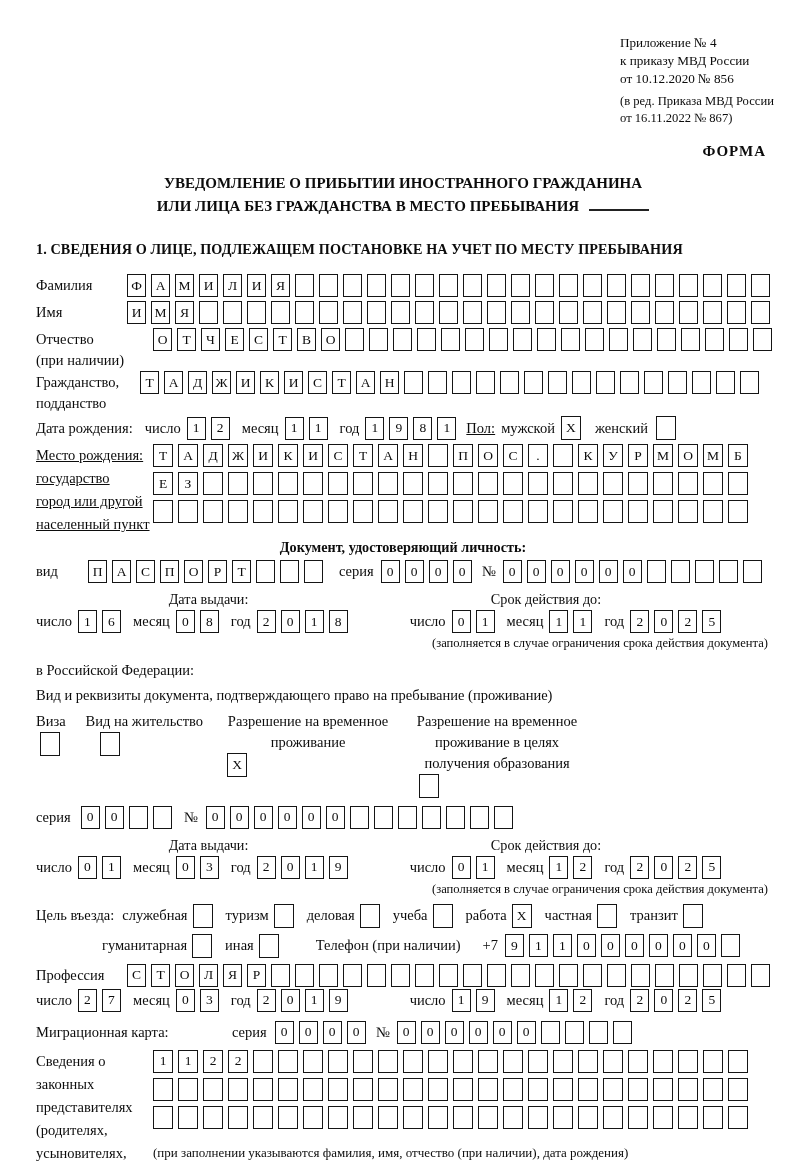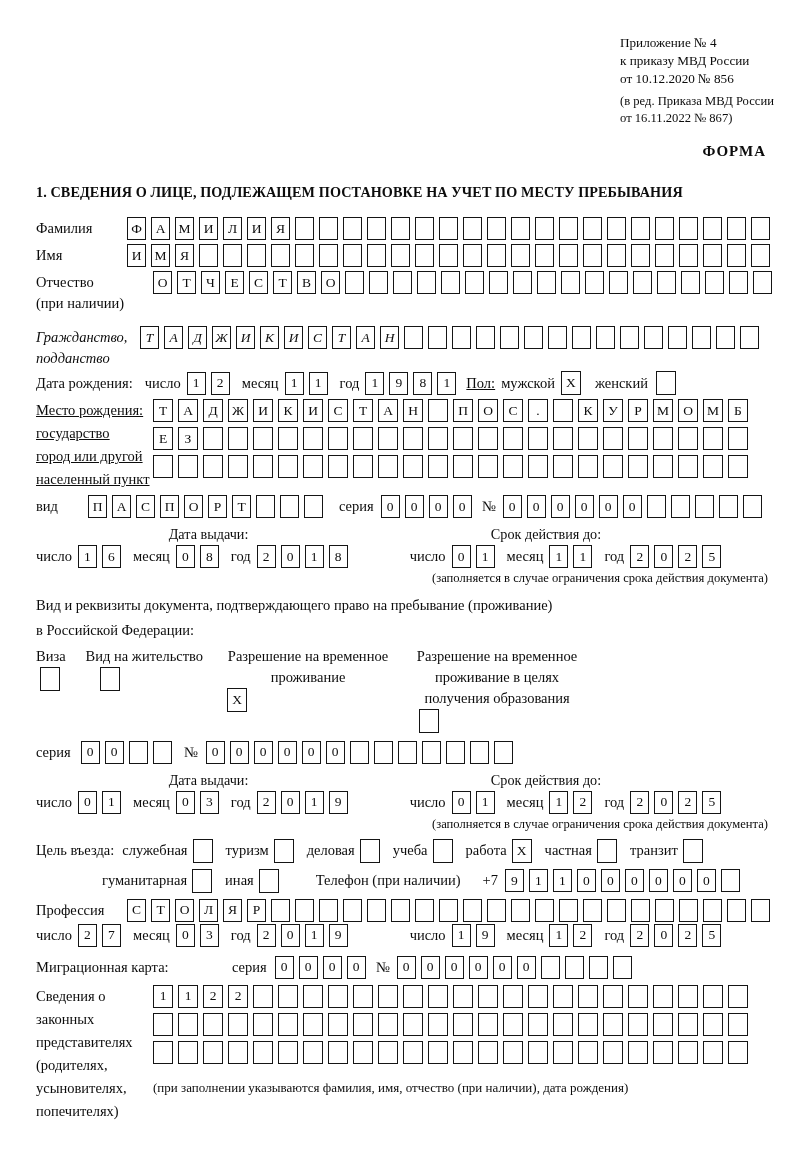--- a/index.html
+++ b/index.html
@@ -69,20 +69,24 @@
     <div>Приложение № 4</div>
     <div>к приказу МВД России</div>
     <div>от 10.12.2020 № 856</div>
   </div>
   <div class="appendix-note">
     <div>(в ред. Приказа МВД России</div>
     <div>от 16.11.2022 № 867)</div>
   </div>
   <div class="forma">ФОРМА</div>
 
+  <div class="title">
+    <div>УВЕДОМЛЕНИЕ О ПРИБЫТИИ ИНОСТРАННОГО ГРАЖДАНИНА</div>
+    <div><span>ИЛИ ЛИЦА БЕЗ ГРАЖДАНСТВА В МЕСТО ПРЕБЫВАНИЯ</span><span class="title-underline"></span></div>
+  </div>
 
   <div class="section-heading">1. СВЕДЕНИЯ О ЛИЦЕ, ПОДЛЕЖАЩЕМ ПОСТАНОВКЕ НА УЧЕТ ПО МЕСТУ ПРЕБЫВАНИЯ</div>
 
   <div class="frow" style="margin-top:16px;">
     <span class="flabel w91">Фамилия</span>
     <span class="cellrow">
         <span class="cell">Ф</span>
         <span class="cell">А</span>
         <span class="cell">М</span>
         <span class="cell">И</span>
@@ -173,21 +177,21 @@
         <span class="cell"></span>
         <span class="cell"></span>
         <span class="cell"></span>
         <span class="cell"></span>
         <span class="cell"></span>
         <span class="cell"></span>
         <span class="cell"></span>
       </span>
   </div>
 
-  <div class="frow" style="margin-top:12px;font-style:italic;">
+  <div class="frow" style="margin-top:0;">
     <span class="flabel w104 two-line">
       <div>Гражданство,</div>
       <div>подданство</div>
     </span>
     <span class="cellrow">
         <span class="cell">Т</span>
         <span class="cell">А</span>
         <span class="cell">Д</span>
         <span class="cell">Ж</span>
         <span class="cell">И</span>
@@ -327,20 +331,21 @@
           <span class="cell"></span>
           <span class="cell"></span>
           <span class="cell"></span>
           <span class="cell"></span>
           <span class="cell"></span>
           <span class="cell"></span>
         </span>
     </span>
   </div>
 
+  <div class="center-bold" style="margin-top:3px;">Документ, удостоверяющий личность:</div>
 
   <div class="frow" style="margin-top:4px; align-items:center;">
     <span class="lbl" style="width:52px;">вид</span>
     <span class="cellrow">
         <span class="cell">П</span>
         <span class="cell">А</span>
         <span class="cell">С</span>
         <span class="cell">П</span>
         <span class="cell">О</span>
         <span class="cell">Р</span>
@@ -416,22 +421,22 @@
           <span class="cell">2</span>
           <span class="cell">0</span>
           <span class="cell">2</span>
           <span class="cell">5</span>
         </span>
     </span>
   </div>
   <div class="validity-note">(заполняется в случае ограничения срока действия документа)</div>
 
   <div style="margin-top:7px; line-height:1.7;">
+    <div>в Российской Федерации:</div>
     <div>Вид и реквизиты документа, подтверждающего право на пребывание (проживание)</div>
-    <div>в Российской Федерации:</div>
   </div>
 
   <div class="res-options">
     <span class="res-opt">
       <span class="opt-label">Виза</span>
       <span class="cell checkbox" style="margin-left:4px;"></span>
     </span>
     <span class="res-opt" style="margin-left:20px;">
       <span class="opt-label">Вид на жительство</span>
       <span class="cell checkbox" style="margin-left:14px;"></span>

